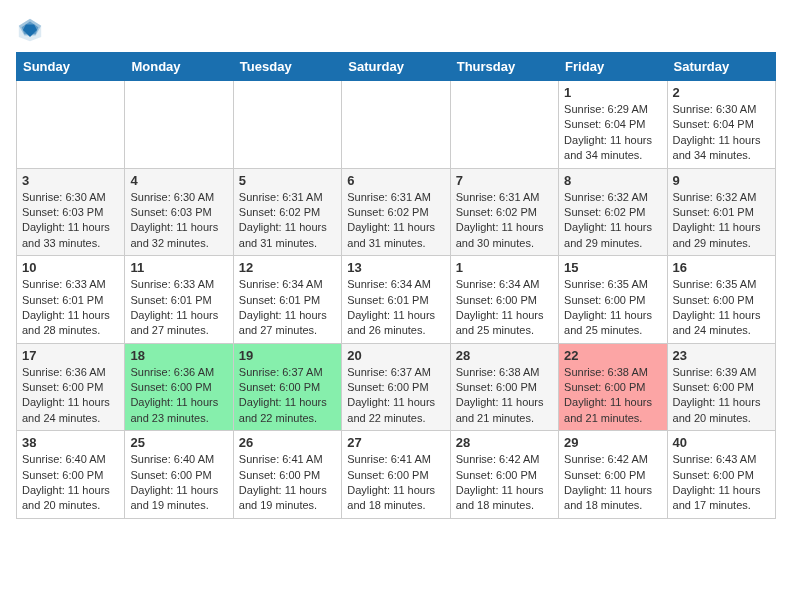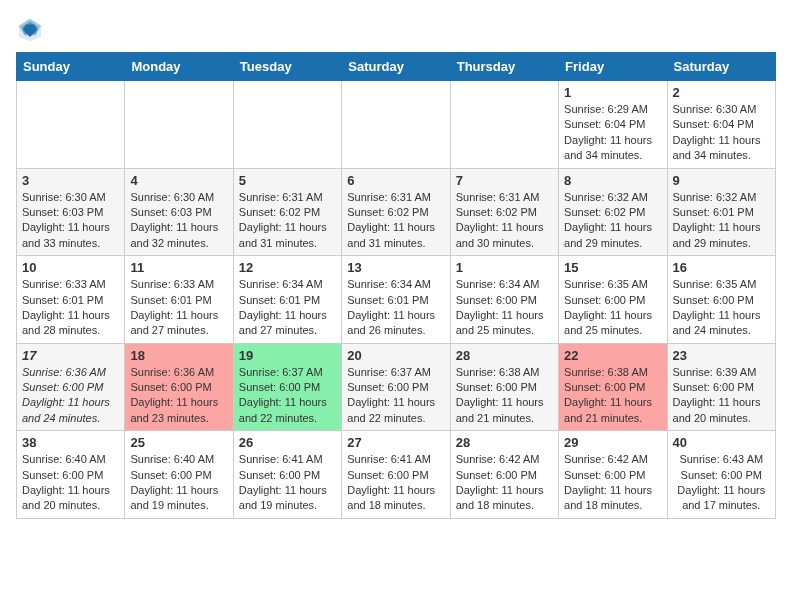--- a/index.html
+++ b/index.html
@@ -224,27 +224,27 @@
 Daylight: 11 hours and 25 minutes.</div>
         </td>
         <td>
           <span class="day-number">16</span>
           <div class="day-detail" style="white-space: pre-line;">Sunrise: 6:35 AM
 Sunset: 6:00 PM
 Daylight: 11 hours and 24 minutes.</div>
         </td>
       </tr>
       <tr>
-        <td style="background: rgb(245, 245, 245); font-style: italic;">
+        <td style="background: rgb(245, 245, 245);">
           <span class="day-number">17</span>
           <div class="day-detail" style="white-space: pre-line;">Sunrise: 6:36 AM
 Sunset: 6:00 PM
 Daylight: 11 hours and 24 minutes.</div>
         </td>
-        <td style="background: #fca5a5;">
+        <td style="background: #86efac;">
           <span class="day-number">18</span>
           <div class="day-detail" style="white-space: pre-line;">Sunrise: 6:36 AM
 Sunset: 6:00 PM
 Daylight: 11 hours and 23 minutes.</div>
         </td>
         <td style="background: #86efac;">
           <span class="day-number">19</span>
           <div class="day-detail" style="white-space: pre-line;">Sunrise: 6:37 AM
 Sunset: 6:00 PM
 Daylight: 11 hours and 22 minutes.</div>
@@ -306,19 +306,19 @@
 Daylight: 11 hours and 18 minutes.</div>
         </td>
         <td>
           <span class="day-number">29</span>
           <div class="day-detail" style="white-space: pre-line;">Sunrise: 6:42 AM
 Sunset: 6:00 PM
 Daylight: 11 hours and 18 minutes.</div>
         </td>
         <td>
           <span class="day-number">40</span>
-          <div class="day-detail" style="white-space: pre-line; text-align: center;">Sunrise: 6:43 AM
+          <div class="day-detail" style="white-space: pre-line;">Sunrise: 6:43 AM
 Sunset: 6:00 PM
 Daylight: 11 hours and 17 minutes.</div>
         </td>
       </tr>
     </tbody>
 </table>
 
 </body></html>

